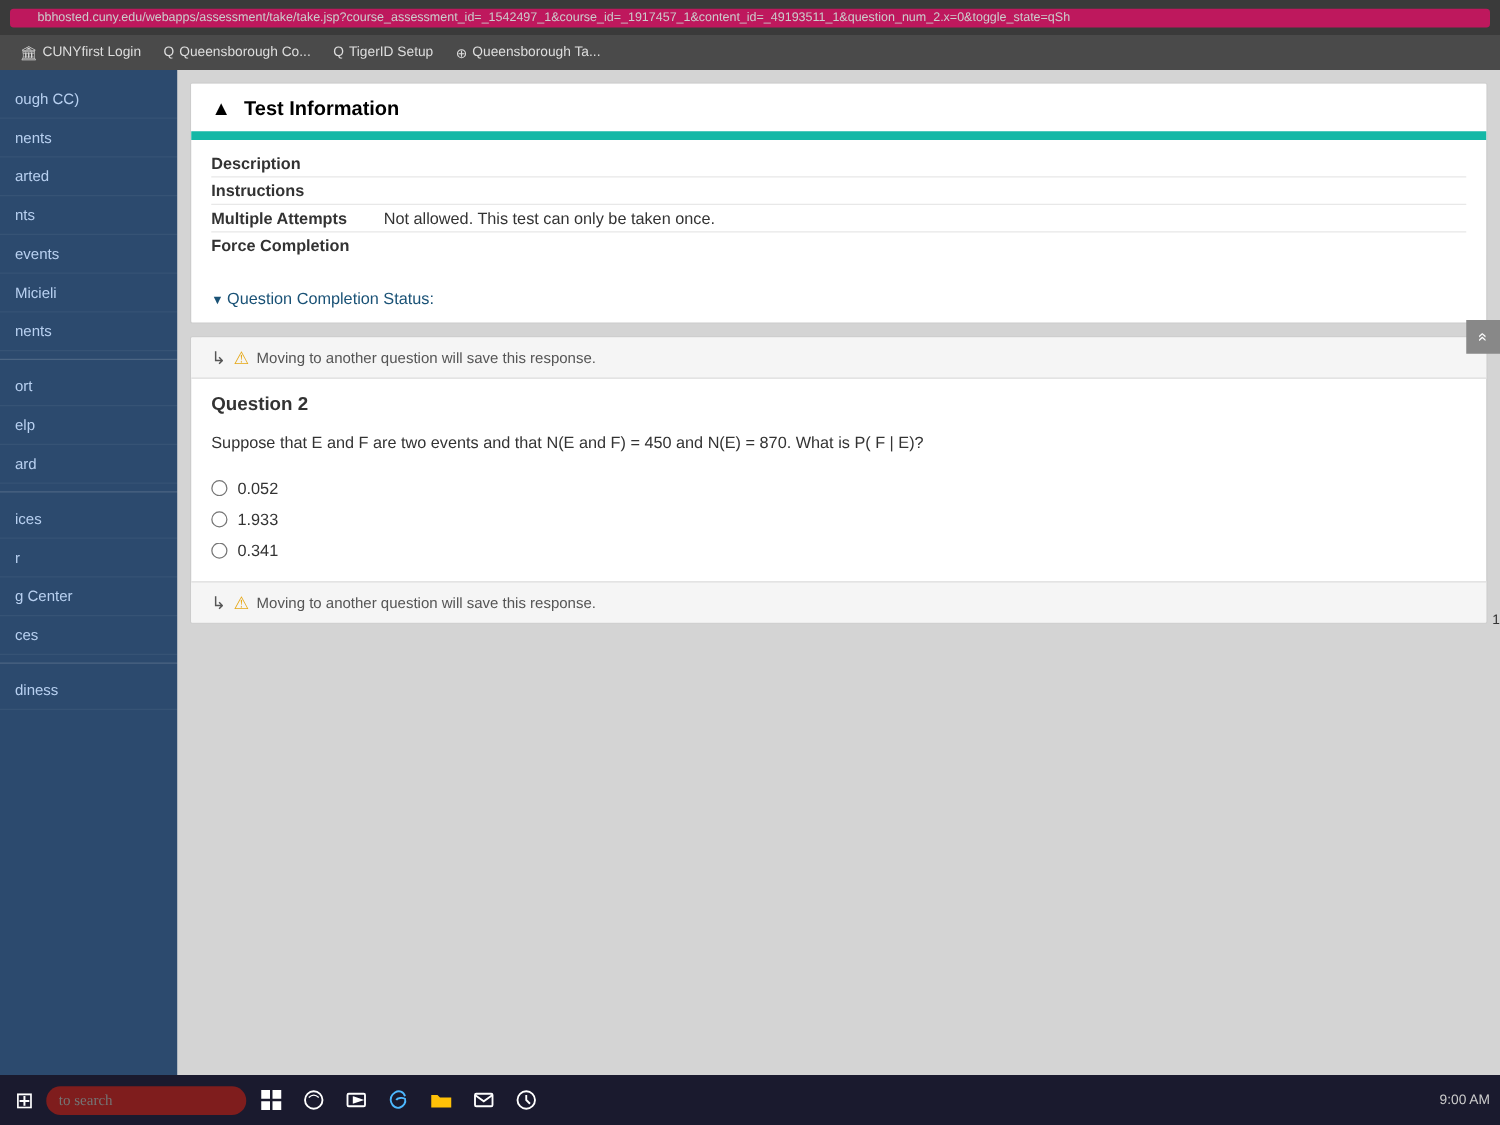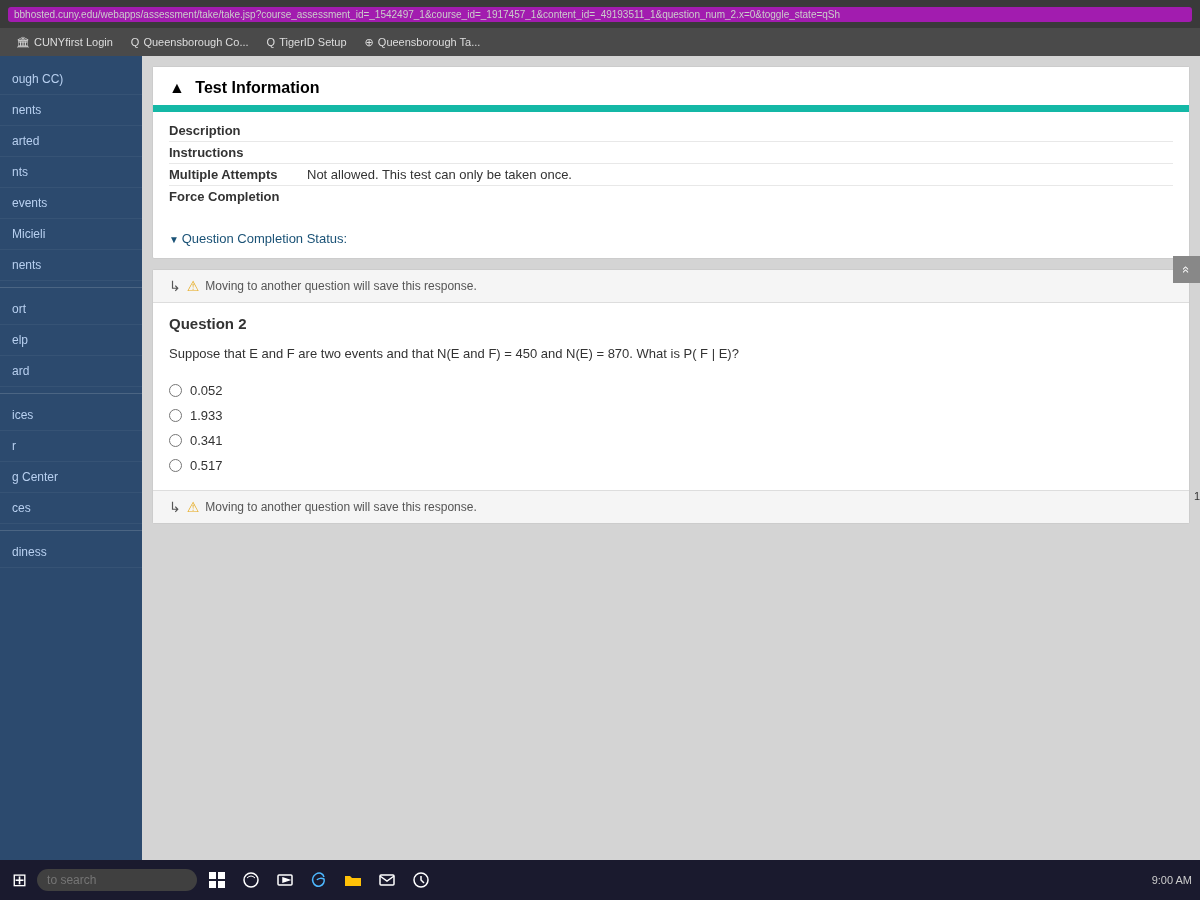--- a/index.html
+++ b/index.html
@@ -10,21 +10,21 @@
       background: #3a3a3a;
       color: #ddd;
       font-size: 11px;
       padding: 4px 8px;
       display: flex;
       align-items: center;
       gap: 6px;
       height: 28px;
       overflow: hidden;
     }
-    .browser-bar .url { flex: 1; background: #a21caf; border-radius: 3px; padding: 2px 6px; font-size: 10px; color: #ccc; white-space: nowrap; overflow: hidden; }
+    .browser-bar .url { flex: 1; background: #be185d; border-radius: 3px; padding: 2px 22px; font-size: 10px; color: #ccc; white-space: nowrap; overflow: hidden; }
 
     .bookmarks-bar {
       background: #4a4a4a;
       display: flex;
       align-items: center;
       gap: 2px;
       padding: 3px 8px;
       height: 28px;
     }
     .bookmark-item {
@@ -211,27 +211,28 @@
     .taskbar-icon {
       width: 28px;
       height: 28px;
       display: flex;
       align-items: center;
       justify-content: center;
       cursor: pointer;
       border-radius: 4px;
     }
     .taskbar-search {
-      background: #404040;
+      background: #7f1d1d;
       border: none;
       color: #aaa;
       padding: 4px 10px;
       border-radius: 12px;
       width: 160px;
       font-size: 12px;
+      font-family: Liberation Serif, serif;
     }
     .taskbar-right {
       margin-left: auto;
       display: flex;
       align-items: center;
       gap: 8px;
       color: #ccc;
       font-size: 11px;
     }
   </style>
@@ -359,24 +360,20 @@
           <label for="c1">0.052</label>
         </div>
         <div class="answer-choice">
           <input type="radio" name="q2" id="c2" value="1.933" style="">
           <label for="c2">1.933</label>
         </div>
         <div class="answer-choice">
           <input type="radio" name="q2" id="c3" value="0.341" style="">
           <label for="c3">0.341</label>
         </div>
-        <div class="answer-choice">
-          <input type="radio" name="q2" id="c4" value="0.517" style="">
-          <label for="c4">0.517</label>
-        </div>
       </div>
 
       <div class="save-warning-bottom">
         <span class="warning-arrow">↳</span>
         <span class="warning-icon">⚠</span>
         <span>Moving to another question will save this response.</span>
       </div>
     </div>
 
     <div style="position:absolute; right:0; top:200px; display:flex; flex-direction:column; gap:2px;">

